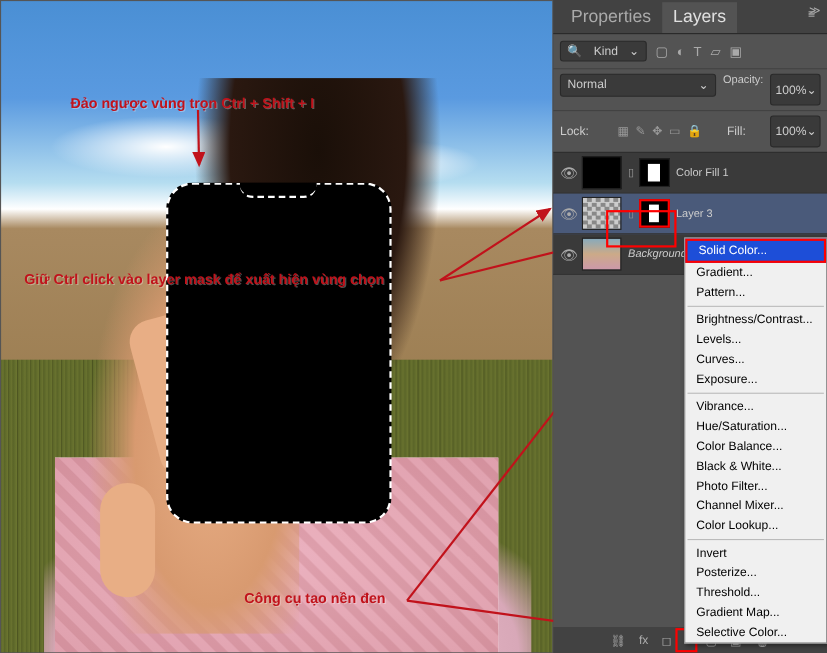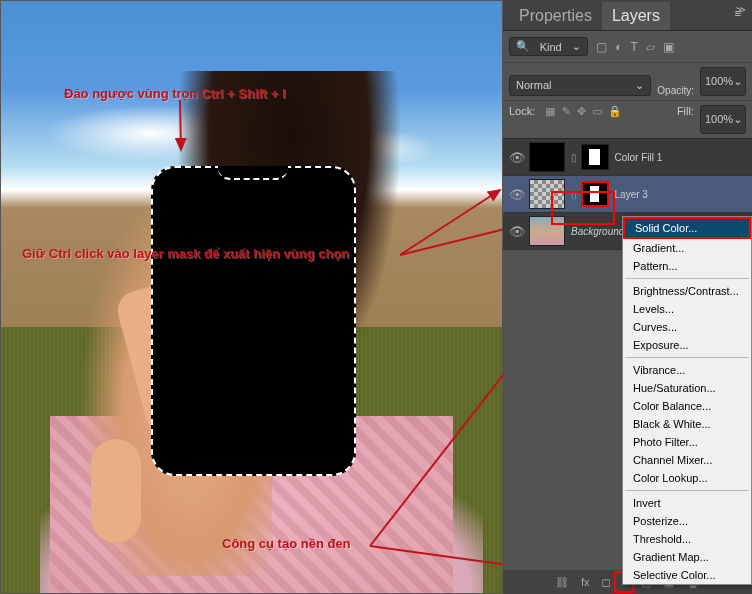--- a/index.html
+++ b/index.html
@@ -19,43 +19,43 @@
 .arrow-head{fill:#c1121b;stroke:none}
 .panels{position:absolute;right:0;top:0;width:249px;height:594px;background:#535353}
 .panel-close{position:absolute;top:4px;right:6px;font-size:10px;color:#aaa}
 .tabs{display:flex;background:#424242;border-bottom:1px solid #2a2a2a;padding:2px 6px 0}
 .tab{padding:5px 10px;color:#aaa;font-size:16px}
 .tab.active{background:#535353;color:#e0e0e0}
 .filter-row{display:flex;align-items:center;gap:4px;padding:6px;border-bottom:1px solid #424242}
 .filter-drop{display:flex;align-items:center;gap:10px;background:#3a3a3a;border:1px solid #2a2a2a;border-radius:3px;padding:2px 6px;font-size:10px}
 .icon-row{display:flex;gap:8px;margin-left:4px}
 .icon-row span{font-size:12px;color:#aaa;font-family:Arial}
-.blend-row{display:flex;align-items:flex-end;gap:6px;padding:4px 6px;border-bottom:1px solid #424242}
+.blend-row{display:flex;align-items:flex-start;gap:6px;padding:4px 6px;border-bottom:1px solid #424242}
 .blend-drop{flex:1;display:flex;justify-content:space-between;background:#3a3a3a;border:1px solid #2a2a2a;border-radius:3px;padding:3px 6px;font-size:10px}
 .opacity-label{font-size:10px}
 .opacity-drop{background:#3a3a3a;border:1px solid #2a2a2a;border-radius:3px;padding:7px 4px;font-size:10px;width:46px;text-align:right}
-.lock-row{display:flex;align-items:flex-start;gap:6px;padding:4px 6px;border-bottom:1px solid #2a2a2a;font-size:10px}
+.lock-row{display:flex;align-items:center;gap:22px;padding:4px 6px;border-bottom:1px solid #2a2a2a;font-size:10px}
 .lock-icons{display:flex;gap:6px;margin-left:4px}
 .lock-icons span{color:#999;font-size:11px}
 .layers-list{background:#3a3a3a;max-height:130px}
 .layer{display:flex;align-items:center;padding:3px 6px;border-bottom:1px solid #333;gap:6px}
 .layer.sel{background:#4a5a7a}
 .eye{width:14px;text-align:center;color:#aaa;font-size:13px}
 .thumb-box{width:36px;height:30px;border:1px solid #222;background:#000;position:relative}
 .thumb-box.checker{background:repeating-conic-gradient(#888 0 25%,#ccc 0 50%) 0 0/8px 8px}
 .thumb-box.photo{background:linear-gradient(180deg,#8ab 0%,#ca8 50%,#c9a 100%)}
 .mask-box{width:28px;height:26px;border:1px solid #222;background:#000;position:relative;margin-left:-2px}
 .mask-box.half::after{content:"";position:absolute;left:30%;top:15%;width:40%;height:70%;background:#fff}
 .mask-box.sel-mask{border:2px solid #ff0000}
 .layer-name{font-size:10px;color:#ccc}
 .layer-name.italic{font-style:italic}
 .link-icon{font-size:10px;color:#999}
 .context-menu{position:absolute;right:0;top:216px;width:130px;background:#f0f0f0;border:1px solid #888;box-shadow:2px 2px 4px rgba(0,0,0,0.4);z-index:10}
 .menu-item{padding:3px 10px;font-size:11px;color:#000;white-space:nowrap}
-.menu-item.sel{background:#0c4a6e;color:#fff;border:2px solid #ff0000}
+.menu-item.sel{background:#1d4ed8;color:#fff;border:2px solid #ff0000}
 .menu-sep{height:1px;background:#bbb;margin:3px 2px}
 .bottom-bar{position:absolute;bottom:0;left:503px;width:249px;height:24px;background:#424242;display:flex;align-items:center;justify-content:center;gap:12px}
 .bottom-bar span{color:#aaa;font-size:11px}
 .highlight-box{position:absolute;border:2px solid #ff0000;pointer-events:none}
 .canvas-border{position:absolute;top:0;left:0;width:503px;height:594px;border:1px solid #555;pointer-events:none}
 </style>
 </head>
 <body>
 
 <div class="canvas">

